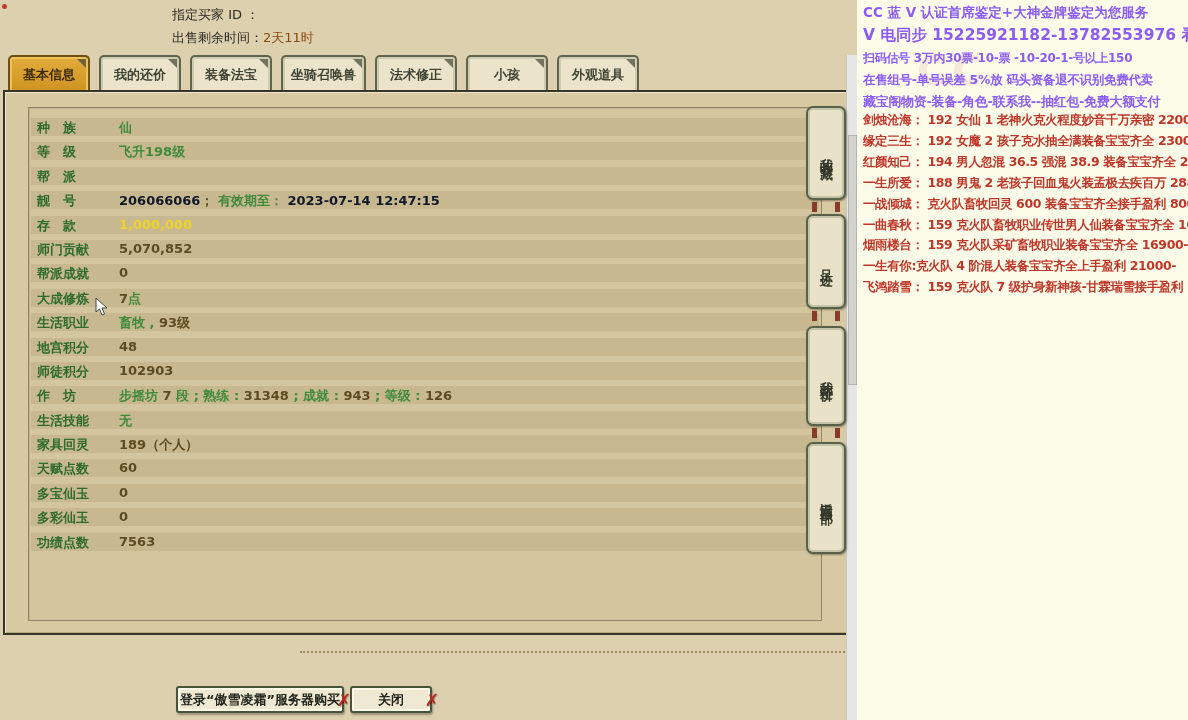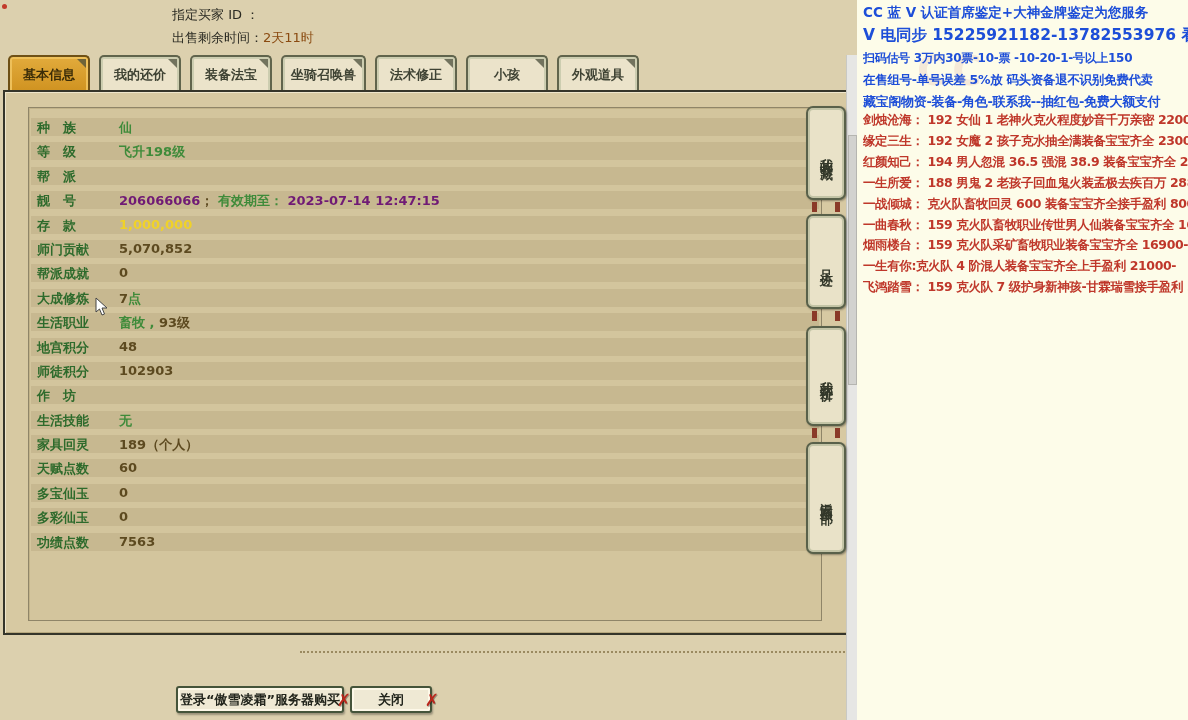--- a/index.html
+++ b/index.html
@@ -18,21 +18,21 @@
   .gtab::after { content:""; position:absolute; top:2px; right:2px; border-style:solid; border-width:0 9px 9px 0; border-color:transparent #4a4e3a transparent transparent; opacity:.75; }
   .gtab.active { background:linear-gradient(#e2ab3c,#cf9220); border-color:#6e5016; box-shadow:inset 0 0 0 2px #eec05a; color:#3a2c08; }
 
   .panel { position:absolute; left:3px; top:90px; width:849px; height:545px; border:2px solid #35352a; background:#d7c9a2;
            box-shadow:inset 1px 1px 0 #efe6cc, inset -1px -1px 0 #b7a87e; }
   .content { position:absolute; left:23px; top:15px; width:794px; height:514px; border:1px solid #8f8568; background:#d3c59d; box-shadow:inset 1px 1px 0 #c2b389; padding-top:7px; }
   .irow { position:relative; height:24.4px; }
   .irow .band { position:absolute; left:2px; right:2px; top:3px; height:18px; background:rgba(95,75,30,0.10); }
   .ilabel { position:absolute; left:8px; top:4px; width:84px; font-size:13px; font-weight:bold; color:#2e6b2c; white-space:nowrap; }
   .ivals { position:absolute; left:90px; top:4px; font-size:13px; font-weight:bold; white-space:nowrap; }
-  .seg-green { color:#3f8b3a; } .seg-yellow { color:#f0d228; } .seg-orange { color:#701a75; } .seg-dark { color:#5d4a20; }
+  .seg-green { color:#3f8b3a; } .seg-yellow { color:#f0d228; } .seg-orange { color:#0f172a; } .seg-dark { color:#5d4a20; }
 
   .scrollstrip { position:absolute; left:846px; top:55px; width:11px; height:665px; background:#e6e6e4; border-left:1px solid #c9c9c4; }
   .scrollthumb { position:absolute; left:1px; top:80px; width:9px; height:250px; background:#d2d2cf; border:1px solid #b5b5b0; }
 
   .sidetabs { position:absolute; left:806px; top:106px; width:40px; }
   .stab { position:absolute; left:0; width:40px; background:#e9e2c8; border:2px solid #59614a; border-radius:7px;
           box-shadow:inset 0 0 0 2px #c3c4a6, 1px 1px 2px rgba(0,0,0,.35); display:flex; align-items:center; justify-content:center;
           writing-mode:vertical-rl; text-orientation:upright; font-size:13px; font-weight:bold; color:#33382a; letter-spacing:3px; }
   .slink { position:absolute; left:0; width:40px; height:12px; }
   .slink span { position:absolute; top:1px; width:5px; height:10px; background:#8a3a28; }
@@ -42,21 +42,21 @@
   .gbtn { position:absolute; top:686px; height:27px; background:#efe9d4; border:2px solid #45543a; border-radius:3px;
           box-shadow:inset 0 0 0 2px #fdf8e8, 1px 2px 2px rgba(0,0,0,.3); font-size:13px; font-weight:bold; color:#22251c;
           display:flex; align-items:center; justify-content:center; }
   .gbtn .xmark { position:absolute; right:-9px; top:2px; color:#b9271c; font-size:17px; font-weight:bold; text-shadow:1px 1px 0 rgba(0,0,0,.3); }
   #login-btn { left:176px; width:168px; } #close-btn { left:350px; width:82px; }
 
   .cursor { position:absolute; left:95px; top:297px; z-index:50; }
 
   
   .rpanel { position:absolute; left:857px; top:0; width:331px; height:720px; background:#fdfce9; }
-  .adline { position:absolute; left:6px; white-space:nowrap; overflow:hidden; width:325px; color:#1d4ed8; font-weight:bold; }
+  .adline { position:absolute; left:6px; white-space:nowrap; overflow:hidden; width:325px; color:#8b5cf6; font-weight:bold; }
   .listing { position:absolute; left:6px; white-space:nowrap; overflow:hidden; width:325px; color:#bf372a; font-weight:bold; font-size:12.5px; letter-spacing:-0.4px; }
   .watermark { position:absolute; left:60px; top:48px; font-size:40px; font-weight:bold; color:rgba(210,150,140,0.18); letter-spacing:6px; }
 </style>
 </head>
 <body>
 
 <div id="root">
 
   <div class="red-dot"></div>
 
@@ -130,20 +130,21 @@
           <span class="ivals"><span class="seg-dark">48</span></span>
         </div>
         <div class="irow">
           <div class="band"></div>
           <span class="ilabel">师徒积分</span>
           <span class="ivals"><span class="seg-dark">102903</span></span>
         </div>
         <div class="irow">
           <div class="band"></div>
           <span class="ilabel">作　坊</span>
+          <span class="ivals"><span class="seg-green">步摇坊 </span><span class="seg-dark">7 </span><span class="seg-green">段 ; 熟练 : </span><span class="seg-dark">31348</span><span class="seg-green"> ; 成就 : </span><span class="seg-dark">943</span><span class="seg-green"> ; 等级 : </span><span class="seg-dark">126</span></span>
         </div>
         <div class="irow">
           <div class="band"></div>
           <span class="ilabel">生活技能</span>
           <span class="ivals"><span class="seg-green">无</span></span>
         </div>
         <div class="irow">
           <div class="band"></div>
           <span class="ilabel">家具回灵</span>
           <span class="ivals"><span class="seg-dark">189（个人）</span></span>

